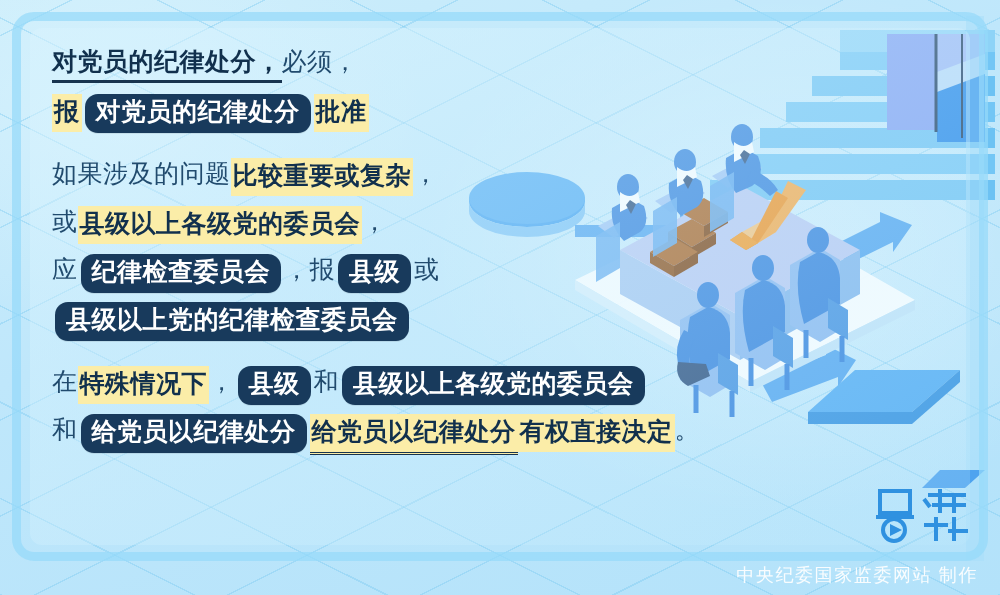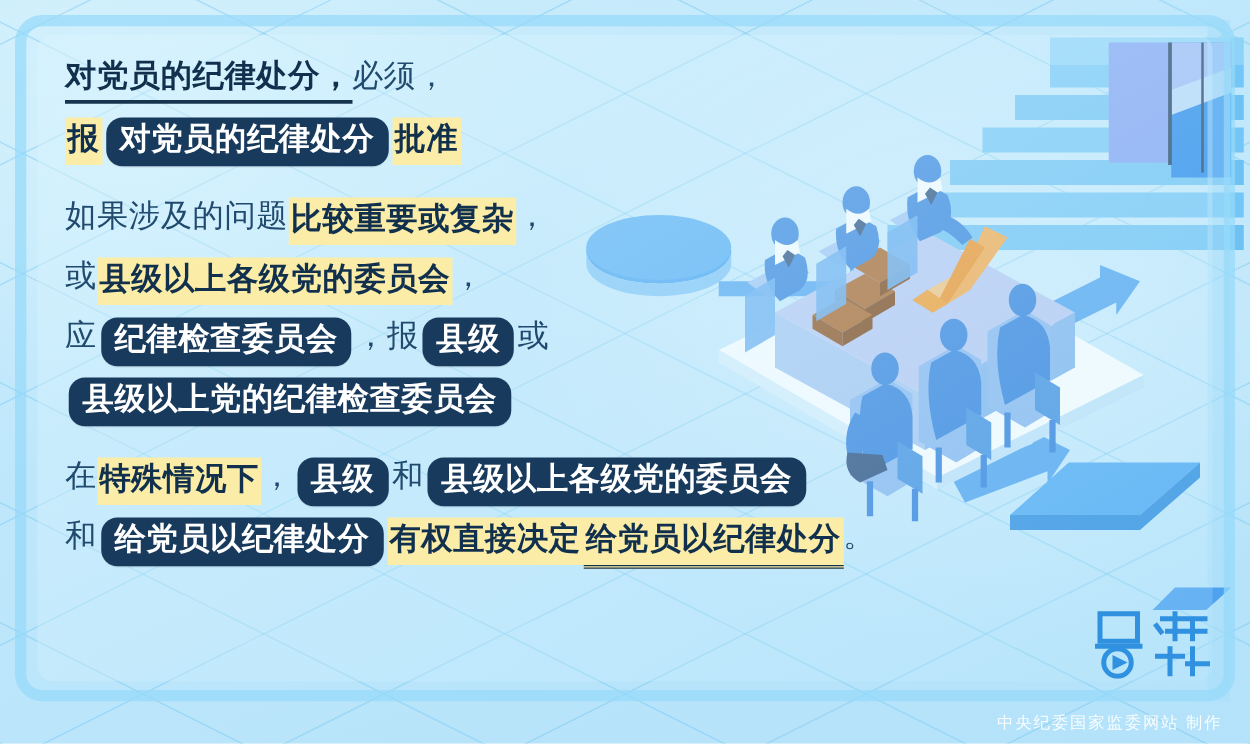--- a/index.html
+++ b/index.html
@@ -105,21 +105,21 @@
   .logo {
     position: absolute;
     right: 26px; bottom: 52px;
     width: 104px; height: 56px;
     z-index: 7;
   }
   .credit {
     position: absolute;
     right: 22px; bottom: 8px;
     font-family: "Liberation Sans","DejaVu Sans",sans-serif;
-    font-size: 13px;
+    font-size: 18px;
     letter-spacing: 1.6px;
     color: #ffffff;
     opacity: .92;
     z-index: 7;
   }
 </style>
 </head>
 <body>
 
 <div id="stage">
@@ -308,22 +308,22 @@
           <span class="seg plain">在</span>
           <span class="seg hl">特殊情况下</span>
           <span class="seg plain">，</span>
           <span class="seg pill">县级</span>
           <span class="seg plain">和</span>
           <span class="seg pill">县级以上各级党的委员会</span>
         </div>
         <div class="line">
           <span class="seg plain">和</span>
           <span class="seg pill">给党员以纪律处分</span>
+          <span class="seg hl dbl-ul">给党员以纪律处分</span>
           <span class="seg hl">有权直接决定</span>
-          <span class="seg hl dbl-ul">给党员以纪律处分</span>
           <span class="seg plain">。</span>
         </div>
       </div>
     </div>
 
   <div class="logo">
     <svg viewBox="0 0 104 56" width="104" height="56">
       <rect x="10" y="4" width="30" height="22" fill="none" stroke="#2f91e0" stroke-width="4"></rect>
       <line x1="6" y1="30" x2="44" y2="30" stroke="#2f91e0" stroke-width="4"></line>
       <circle cx="24" cy="43" r="11" fill="none" stroke="#2f91e0" stroke-width="4"></circle>

